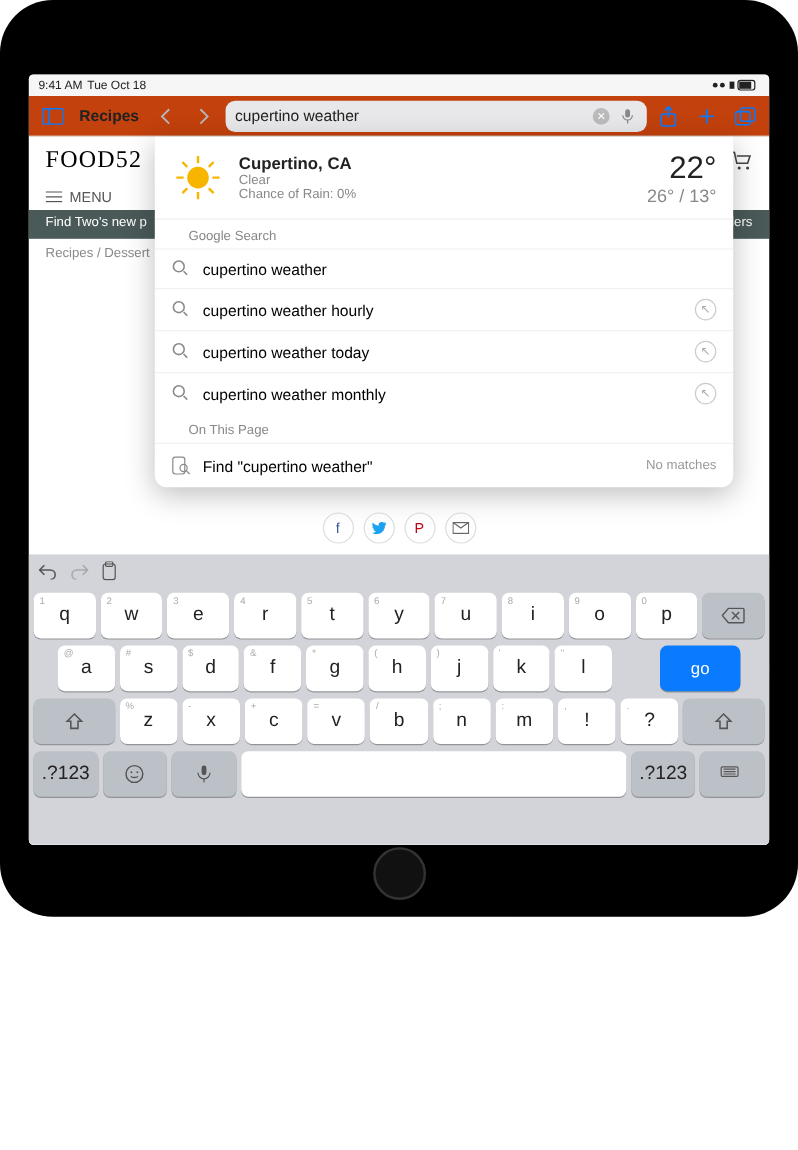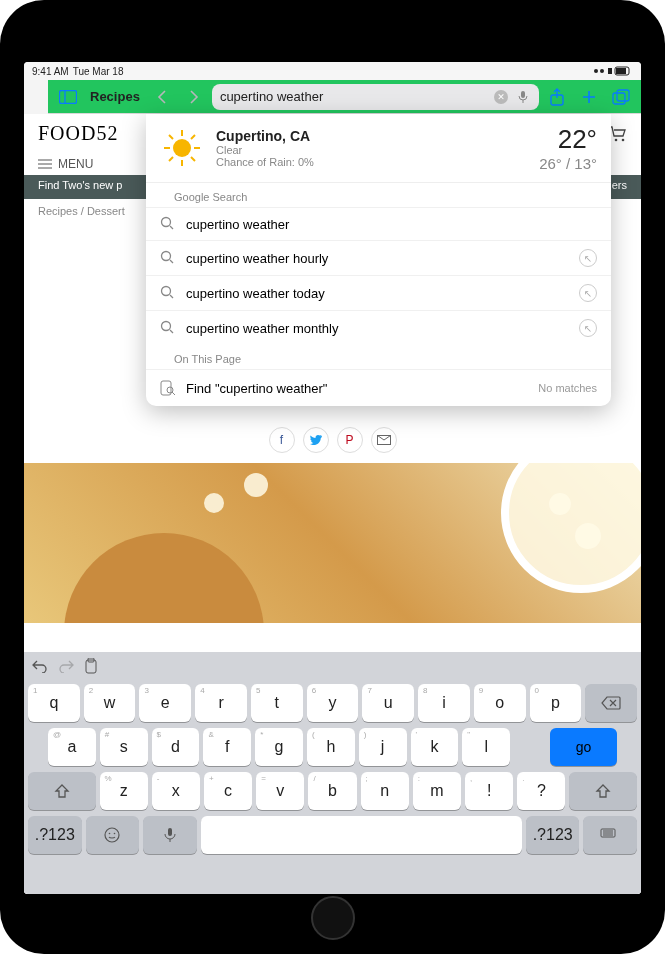--- a/index.html
+++ b/index.html
@@ -4,21 +4,21 @@
 <style>
 * { box-sizing: border-box; margin: 0; padding: 0; }
 body {
   font-family: -apple-system, "Helvetica Neue", Arial, sans-serif;
   background: #fff;
   width: 665px;
   height: 958px;
   overflow: hidden;
 }
 .device {
-  width: 665px; height: 954px;
+  width: 665px; height: 764px;
   background: #000;
   border-radius: 44px;
   padding: 62px 24px 60px 24px;
   position: relative;
 }
 .home-button {
   position: absolute;
   bottom: 14px; left: 50%;
   transform: translateX(-50%);
   width: 44px; height: 44px;
@@ -37,23 +37,22 @@
   height: 18px; display: flex; align-items: center;
   padding: 0 8px;
   font-size: 10px; color: #222;
   background: #f6f6f6;
   justify-content: space-between;
 }
 .status-left { display: flex; gap: 4px; }
 .toolbar {
   height: 34px; display: flex; align-items: center;
   padding: 0 6px; gap: 4px;
-  background: #22c55e;
+  background: #c2410c;
   border-bottom: 1px solid #d8d8d8;
-  margin-left: 24px;
 }
 .tb-btn {
   width: 28px; height: 28px; display: flex;
   align-items: center; justify-content: center;
   color: #0a7aff; font-size: 10px;
 }
 .tab-label {
   font-size: 13px; font-weight: 600; color: #222;
   padding: 0 4px;
 }
@@ -89,21 +88,21 @@
 .breadcrumb-bg { padding: 6px 14px; font-size: 11px; color: #888; }
 .share-row { display:flex; gap: 8px; justify-content:center; padding: 4px 0;}
 .share-ic { width: 26px; height: 26px; border-radius: 50%; border: 1px solid #ddd; display:flex; align-items:center; justify-content:center; font-size:12px;}
 .hero {
   margin-top: 6px; height: 160px;
   background: linear-gradient(45deg,#e8c77a,#d49a4a,#f0e2b8);
   position: relative; overflow:hidden;
 }
 .circle { position:absolute; border-radius:50%; background: rgba(255,250,230,0.85); }
 .suggestions {
-  position: absolute; left: 122px; right: 30px; top: 0;
+  position: absolute; left: 105px; right: 30px; top: 0;
   background: #fff;
   border-radius: 0 0 10px 10px;
   box-shadow: 0 6px 24px rgba(0,0,0,0.25);
   overflow: hidden;
 }
 .weather-card {
   display: flex; align-items: center; padding: 10px 14px;
   border-bottom: 1px solid #eee; gap: 12px;
 }
 .sun {
@@ -136,36 +135,36 @@
 .key {
   background:#fff; border-radius:6px; height:38px;
   box-shadow: 0 1px 0 rgba(0,0,0,0.3);
   display:flex; align-items:center; justify-content:center;
   font-size:16px; color:#222; position:relative; flex:1;
 }
 .key .sup { position:absolute; top:2px; left:5px; font-size:8px; color:#aaa;}
 .key.mod { background:#bcc0c7;text-align:right; }
 .key.wide { flex:1.4; }
 .key.space { flex: 6; }
-.key.go { background:#0a7aff; color:#000000; flex:1.4; font-size:14px;margin-left:36px;}
+.key.go { background:#0a7aff; color:#ffffff; flex:1.4; font-size:14px;margin-left:36px;}
 .krow.r2 { padding: 0 20px; }
 .krow.r4 { }
 svg { display:block; }
 </style>
 </head>
 <body>
 
 <div class="device">
   <div class="home-button"></div>
   <div class="screen">
 
     <div class="status-bar">
       <div class="status-left">
         <span>9:41 AM</span>
-        <span>Tue Mar 18</span>
+        <span>Tue Oct 18</span>
       </div>
       <div>
         <svg width="40" height="10" viewBox="0 0 40 10">
             <g fill="#222">
               <circle cx="3" cy="5" r="2"></circle>
               <circle cx="9" cy="5" r="2"></circle>
               <rect x="15" y="2" width="4" height="6"></rect>
               <rect x="22" y="1" width="14" height="8" rx="2" fill="none" stroke="#222"></rect>
               <rect x="23" y="2" width="10" height="6" fill="#222"></rect>
             </g>

